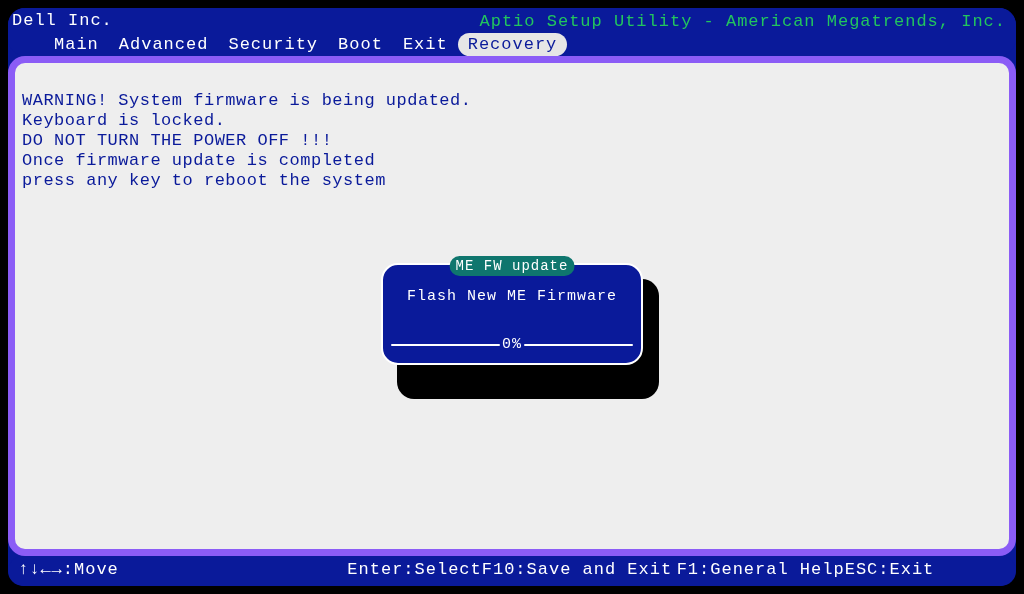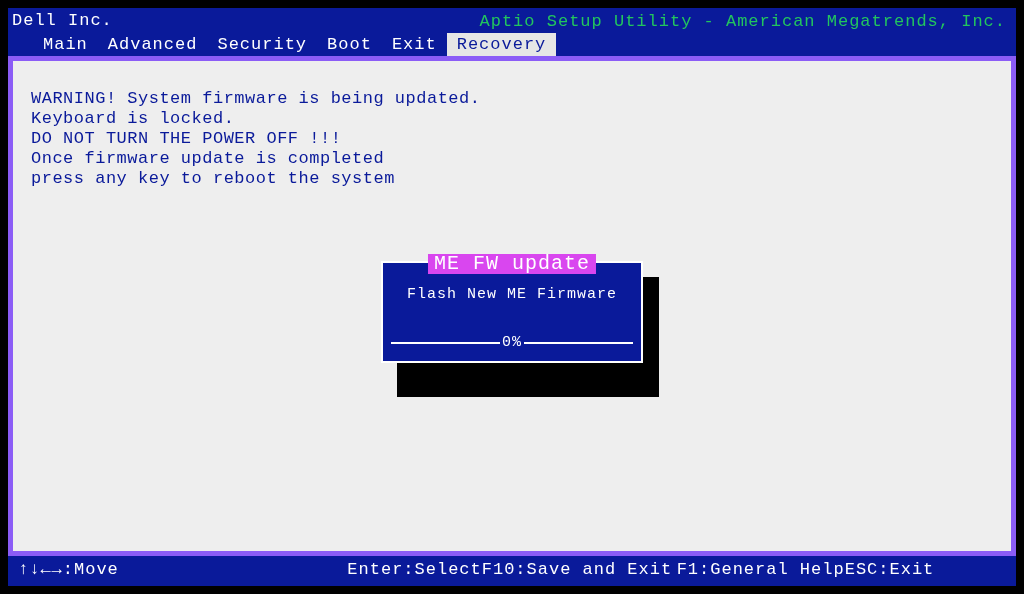--- a/index.html
+++ b/index.html
@@ -1,18 +1,19 @@
 <!DOCTYPE html>
 <html><head>
   <meta charset="utf-8">
   <style>
     * {
       margin: 0;
       padding: 0;
       box-sizing: border-box;
+      border-radius: 17px;
     }
     body {
       width: 1024px;
       height: 594px;
       background: #000;
       font-family: 'Courier New', monospace;
       font-size: 16px;
       overflow: hidden;
       position: relative;
     }
@@ -40,21 +41,21 @@
     }
     .menubar {
       display: flex;
       align-items: center;
       height: 24px;
       position: relative;
     }
     .tabs {
       display: flex;
       gap: 0;
-      padding-left: 25px;
+      padding-left: 36px;
       justify-content: center;
     }
     .tab {
       color: #fff;
       padding: 2px 10px;
       font-size: 17px;
       letter-spacing: 1px;
       cursor: pointer;
     }
     .tab.active {
@@ -66,26 +67,26 @@
       right: 10px;
       top: -20px;
       color: #22c55e;
       font-size: 17px;
       letter-spacing: 1px;
     }
     .content {
       flex: 1;
       background: #eeeeee;
       color: #0a1a9a;
-      padding: 28px 18px;
+      padding: 28px 7px;
       font-size: 17px;
       line-height: 20px;
       letter-spacing: 0.5px;
       position: relative;
-      border: 5px solid #8b5cf6;
+      border: 7px solid #8b5cf6;
     }
     .warning-text div {
       white-space: pre;
     }
     .dialog-wrapper {
       position: absolute;
       top: 200px;
       left: 50%;
       transform: translateX(-50%);
     }
@@ -103,23 +104,23 @@
       background: #0a1a9a;
       color: #fff;
       border: 2px solid #fff;
       padding: 6px 8px 18px 8px;
     }
     .dialog-title {
       position: absolute;
       top: -9px;
       left: 50%;
       transform: translateX(-50%);
-      background: #d946ef;
+      background: #0f766e;
       padding: 0 6px;
-      font-size: 20px;
+      font-size: 14px;
       letter-spacing: 1px;
       white-space: nowrap;
     }
     .dialog-title::before,
     .dialog-title::after {
       content: '';
     }
     .dialog-body {
       margin-top: 16px;
       text-align: center;

